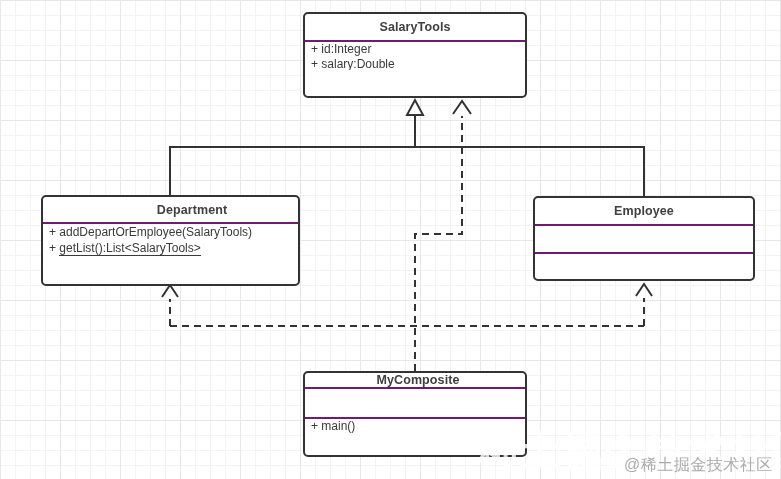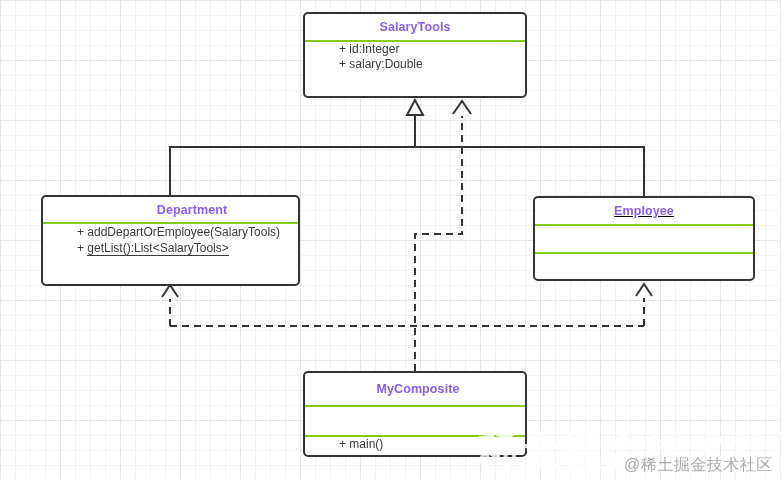--- a/index.html
+++ b/index.html
@@ -25,29 +25,28 @@
     box-sizing:border-box;
     background:#ffffff;
     border:2px solid #333333;
     border-radius:5px;
     display:flex;
     flex-direction:column;
   }
   .uml .title {
     flex:none;
     display:flex; align-items:center; justify-content:center;
-    font-size:12.5px; font-weight:bold; color:#8b5cf6;
+    font-size:12.5px; font-weight:bold; color:#404040;
     letter-spacing:.1px;
   }
   .uml .comp {
-    border-top:2px solid #84cc16;
+    border-top:2px solid #701a75;
     flex:none;
     box-sizing:border-box;
     overflow:hidden;
-    padding-left:28px;
   }
   .uml .comp.grow { flex:1 1 auto; }
   .uml .line {
     font-size:12px; color:#3a3a3a;
     line-height:13.5px;
     padding:1px 4px 0 6px;
     white-space:nowrap;
   }
   .uml .line.tall { line-height:14.5px; }
   .pt5 { padding-top:5px; }
@@ -104,28 +103,28 @@
   </div>
 
   <div class="uml" style="left:41px; top:195px; width:259px; height:91px;">
     <div class="title" style="height:25px;margin-left:43px;">Department</div>
     <div class="comp grow">
       <div class="line tall">+ addDepartOrEmployee(SalaryTools)</div>
       <div class="line tall"><span>+ </span><span class="static-underline">getList():List&lt;SalaryTools&gt;</span></div>
     </div>
   </div>
 
-  <div class="uml" style="left:533px; top:196px; width:222px; height:85px;text-decoration:underline;">
+  <div class="uml" style="left:533px; top:196px; width:222px; height:85px;">
     <div class="title" style="height:26px;">Employee</div>
     <div class="comp" style="height:28px;"></div>
     <div class="comp grow"></div>
   </div>
 
   <div class="uml" style="left:303px; top:371px; width:224px; height:86px;">
-    <div class="title" style="height:32px;padding-left:6px;">MyComposite</div>
+    <div class="title" style="height:14px;padding-left:6px;">MyComposite</div>
     <div class="comp" style="height:30px;"></div>
     <div class="comp grow">
       <div class="line pt4">+ main()</div>
     </div>
   </div>
 
   <div class="watermark-overlay">稀土掘金技术社区</div>
   <div class="watermark-credit">@稀土掘金技术社区</div>
 
 </div>

